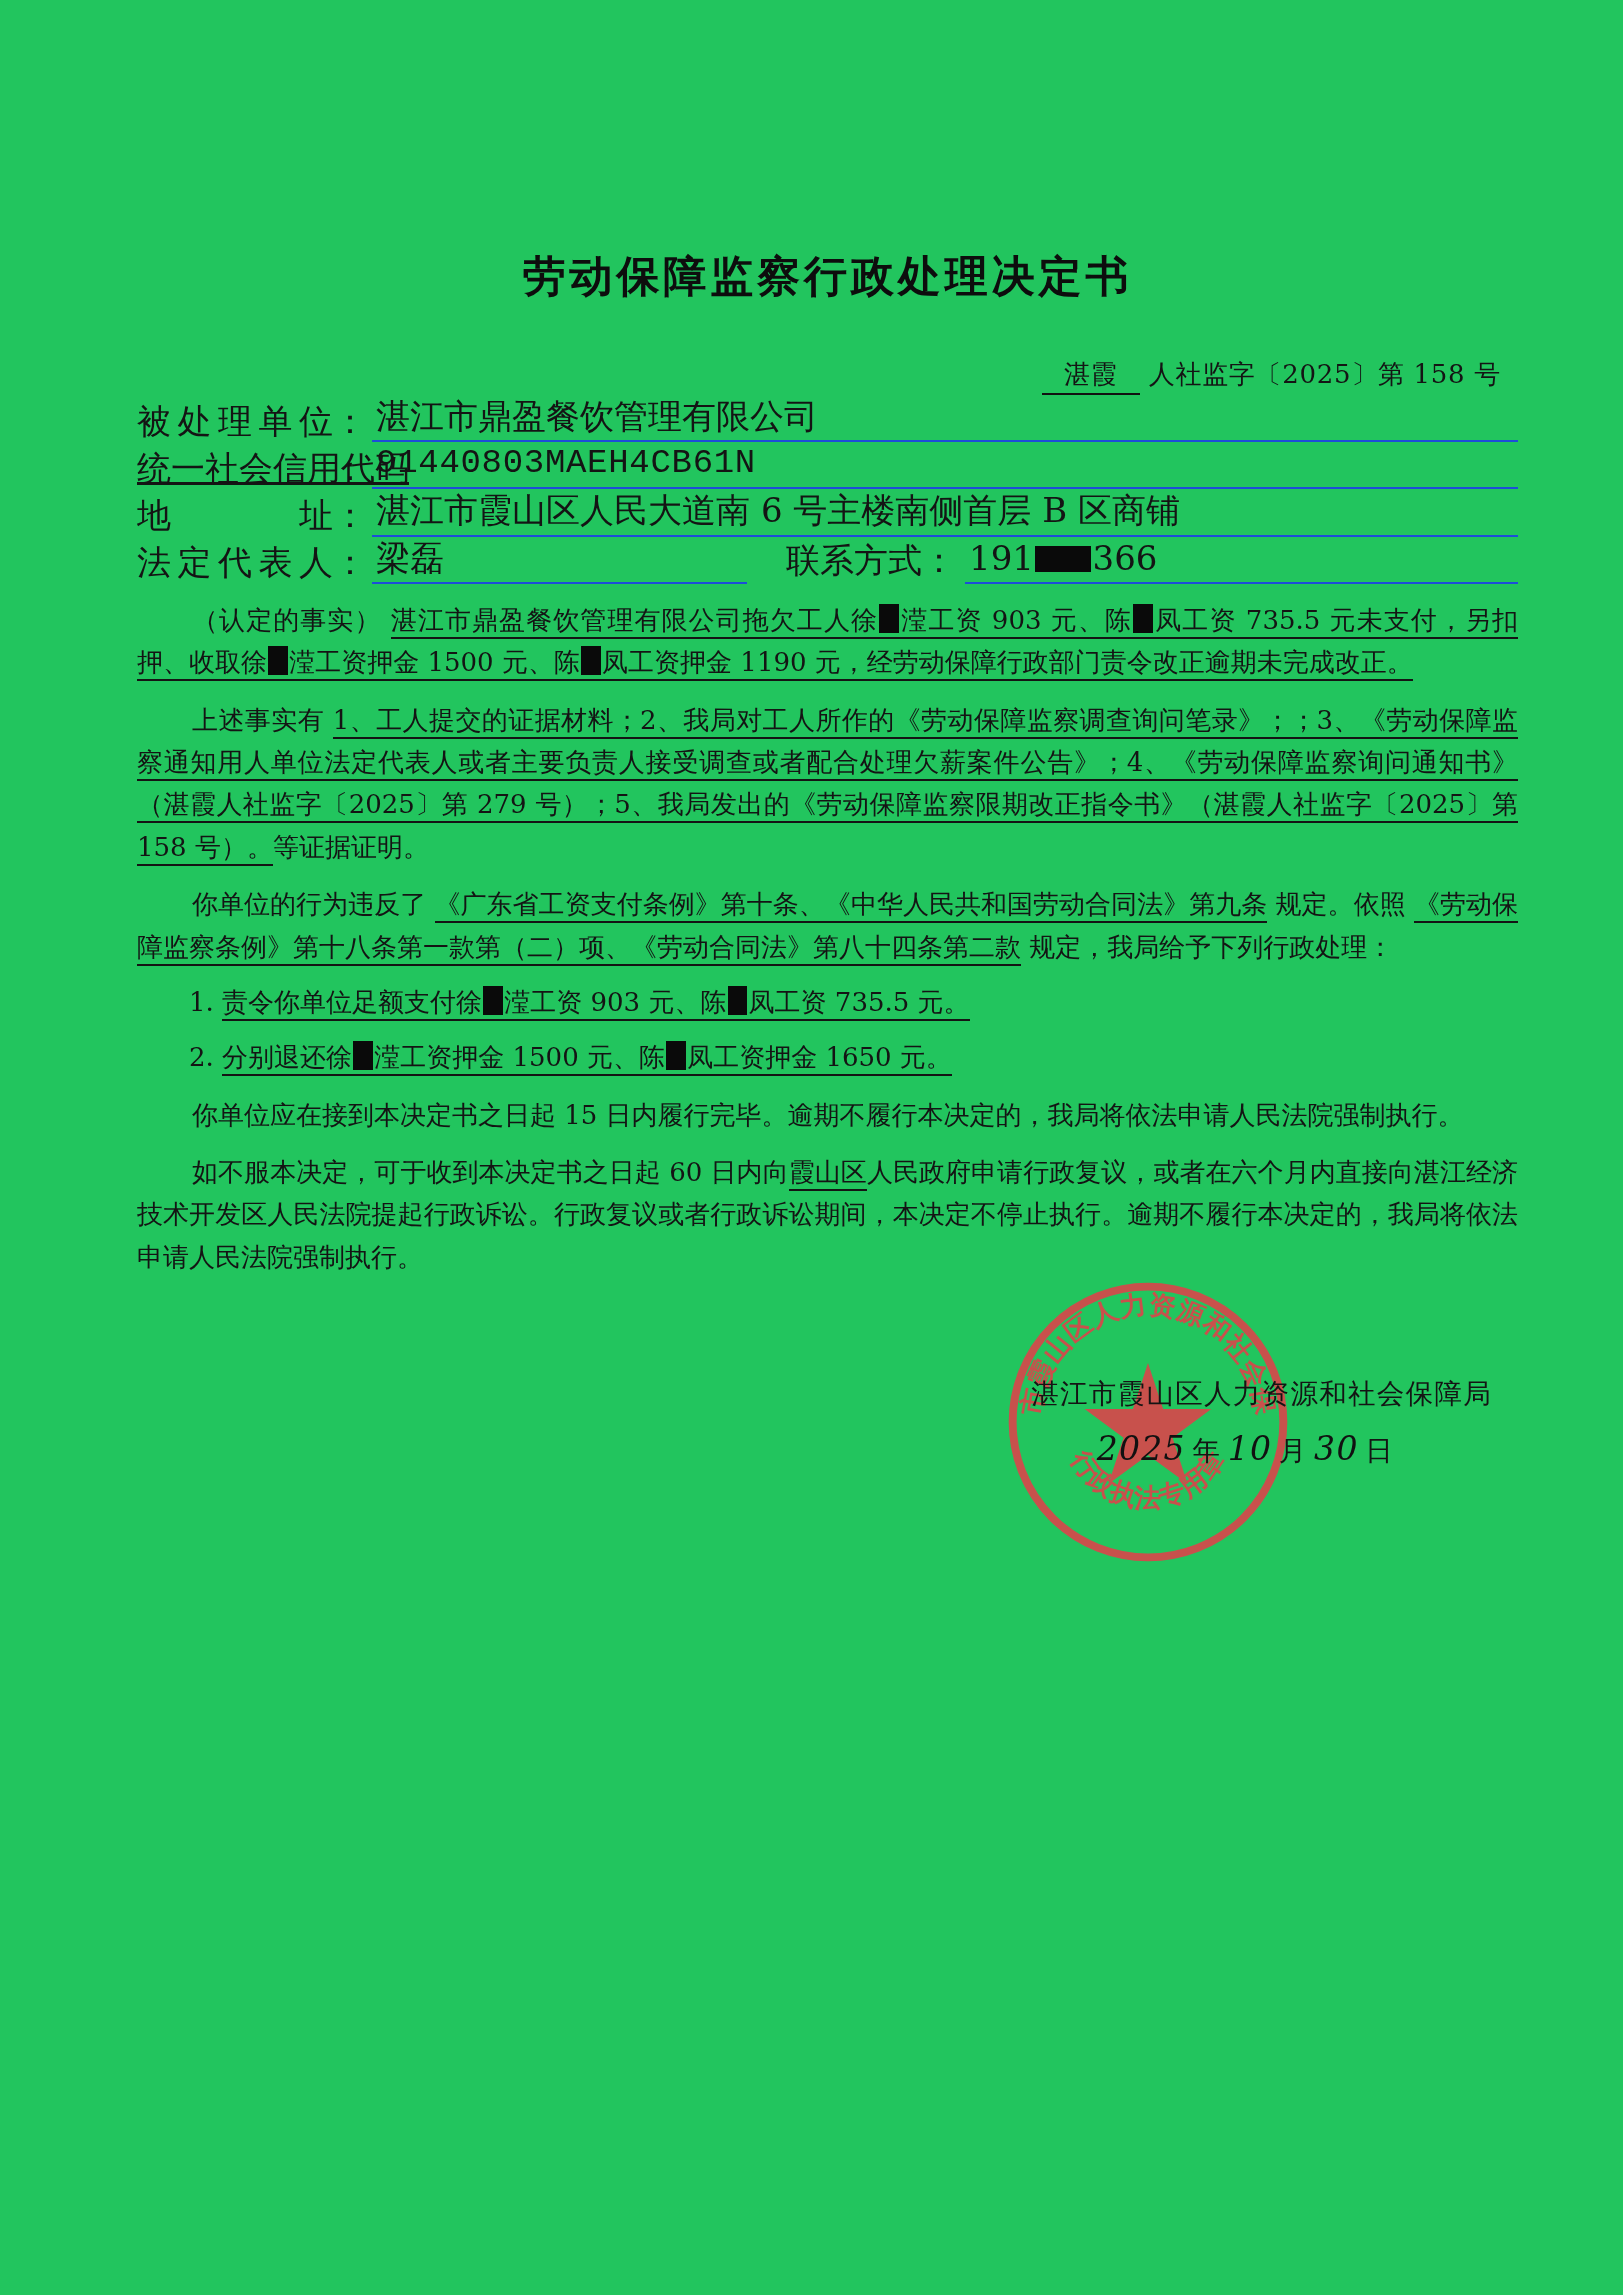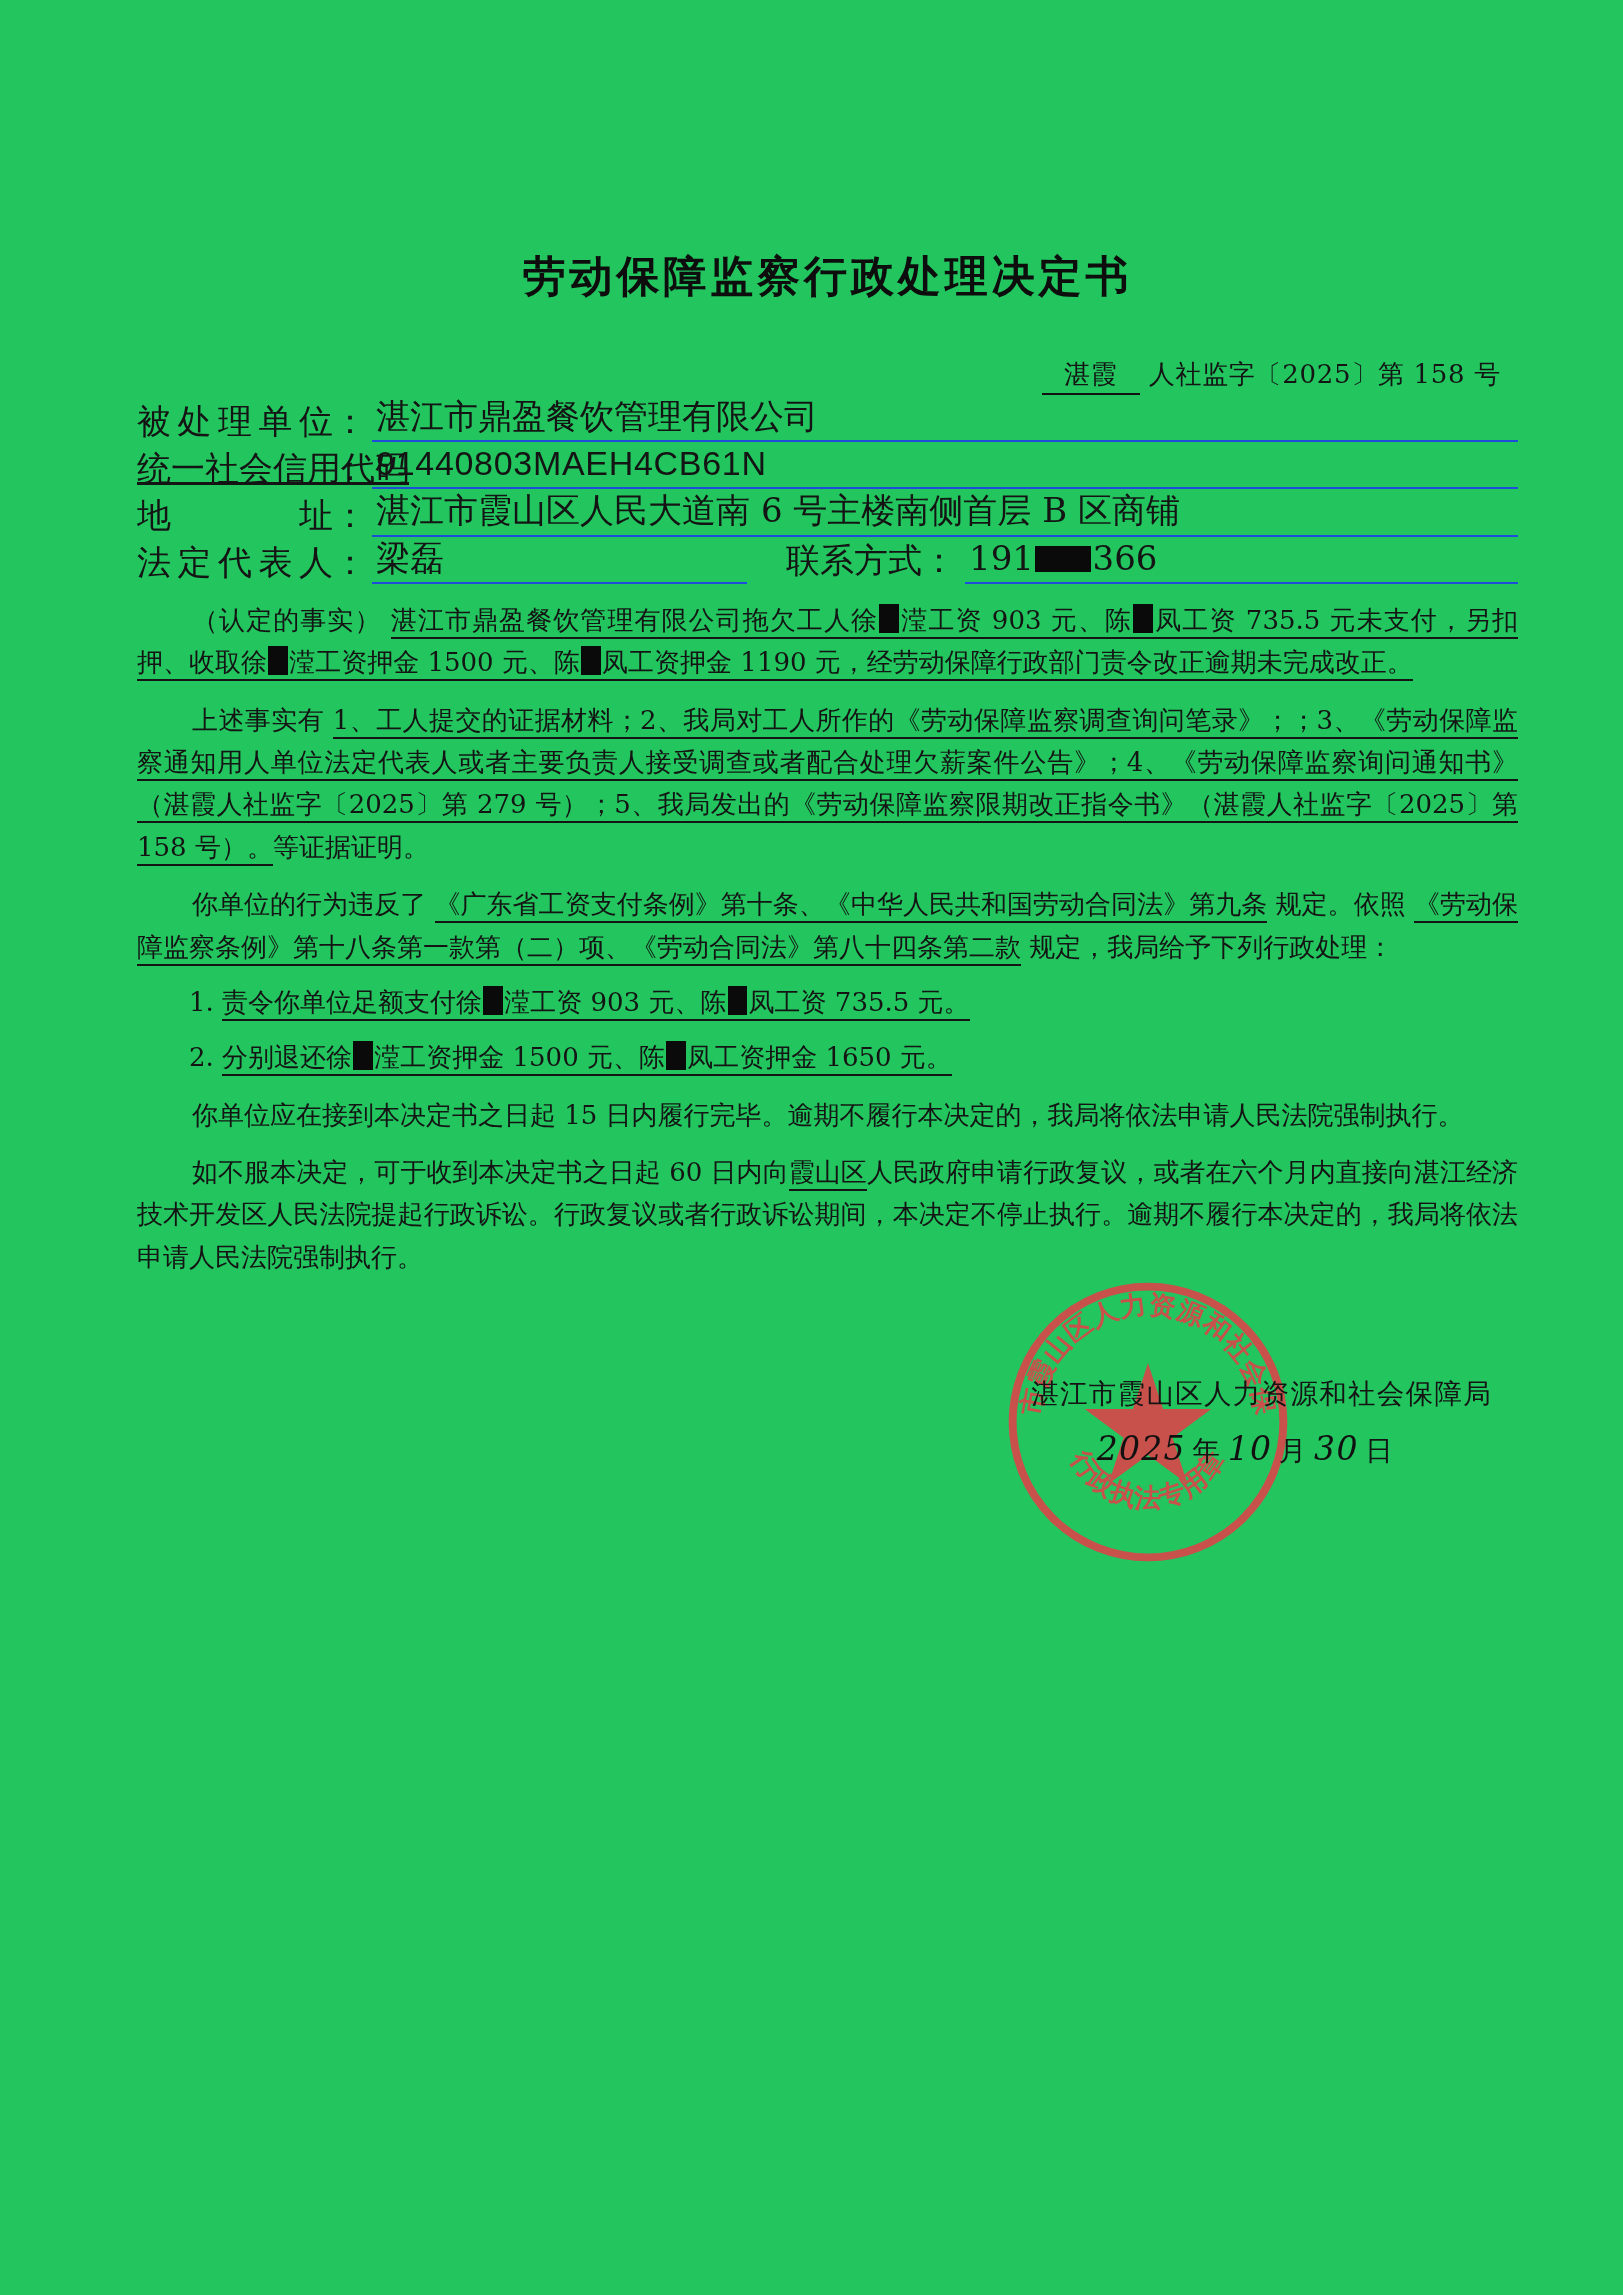--- a/index.html
+++ b/index.html
@@ -84,21 +84,21 @@
     white-space: nowrap;
     overflow: hidden;
   }
   .field-value.shrink { flex: 0 0 367px; }
   .field-row .sub-label {
     flex: 0 0 auto;
     padding: 0 9.2px 2.6px 39px;
     white-space: nowrap;
   }
   .mono-code {
-    font-family: Liberation Sans, sans-serif;
+    font-family: Liberation Mono, monospace;
     letter-spacing: 0.7px;
   }
 
   
   .redact {
     display: inline-block;
     background: #0a0a0a;
     vertical-align: -3.9px;
     width: 19.6px;
     height: 29px;

